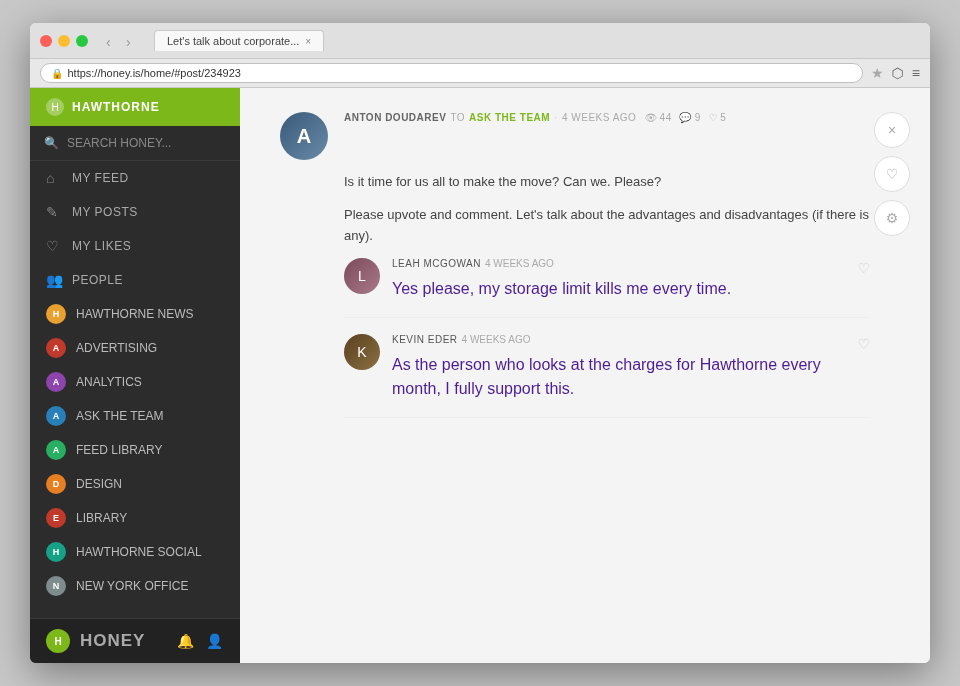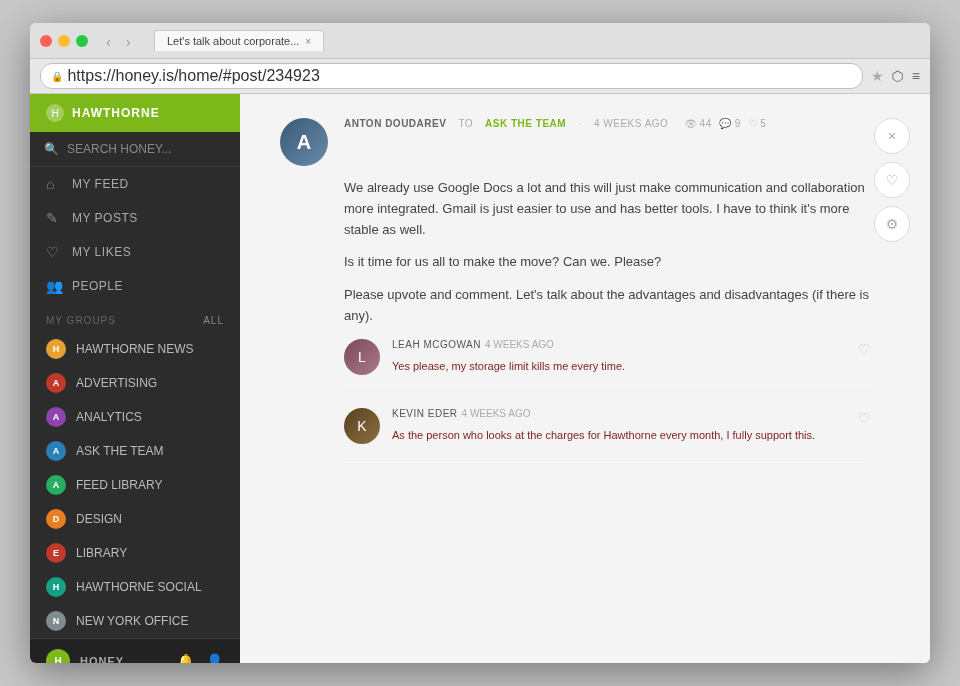--- a/index.html
+++ b/index.html
@@ -96,21 +96,21 @@
       border: 1px solid #c0c0c0;
       border-radius: 12px;
       padding: 3px 10px;
       font-size: 11px;
       color: #333;
       display: flex;
       align-items: center;
       gap: 4px;
     }
     .lock-icon { color: #5a9a3a; font-size: 10px; }
-    .address-text { color: #333; font-size: 16px; }
+    .address-text { color: #333; font-size: 11px; }
     .star-icon { color: #aaa; font-size: 14px; cursor: pointer; }
     .browser-menu-icons { display: flex; gap: 8px; align-items: center; }
     .browser-menu-icon { color: #666; font-size: 14px; cursor: pointer; }
 
     
     .app-layout {
       display: flex;
       flex: 1;
       overflow: hidden;
     }
@@ -209,21 +209,21 @@
       gap: 10px;
       border-top: 1px solid #3a3a3a;
     }
     .footer-logo {
       width: 24px; height: 24px;
       background: #7cb81a;
       border-radius: 50%;
       display: flex; align-items: center; justify-content: center;
       font-size: 10px; color: white; font-weight: bold;
     }
-    .footer-app-name { color: #aaa; font-size: 11px; font-weight: 700; text-transform: uppercase; letter-spacing: 1px; flex: 1; }
+    .footer-app-name { color: #aaa; font-size: 17px; font-weight: 700; text-transform: uppercase; letter-spacing: 1px; flex: 1; }
     .footer-icons { display: flex; gap: 12px; color: #888; font-size: 14px; cursor: pointer; }
 
     
     .main-content {
       flex: 1;
       background: #f4f4f4;
       overflow-y: auto;
       padding: 24px 60px 24px 40px;
       position: relative;
     }
@@ -254,21 +254,21 @@
       font-weight: 400;
       color: #2c2c2c;
       line-height: 1.3;
       margin-bottom: 6px;
     }
     .post-meta {
       font-size: 10px;
       color: #aaa;
       display: flex;
       align-items: center;
-      gap: 12px;
+      gap: 4px;
       text-transform: uppercase;
       letter-spacing: 0.5px;
     }
     .post-meta-author { color: #666; font-weight: 700; }
     .post-meta-to { color: #aaa; }
     .post-meta-group { color: #7cb81a; font-weight: 700; }
     .post-meta-divider { color: #ccc; }
     .post-meta-stats { display: flex; align-items: center; gap: 8px; margin-left: 4px; }
     .post-meta-stat { display: flex; align-items: center; gap: 2px; color: #aaa; }
 
@@ -331,21 +331,21 @@
       color: white; font-size: 14px;
     }
     .comment-content { flex: 1; }
     .comment-meta {
       font-size: 10px;
       margin-bottom: 4px;
       display: flex; align-items: center; gap: 4px;
     }
     .comment-author { font-weight: 400; color: #555; text-transform: uppercase; letter-spacing: 0.5px; }
     .comment-time { color: #aaa; }
-    .comment-text { font-size: 11px; color: #7f1d1d; line-height: 1.5; margin-top: 8px; }
+    .comment-text { font-size: 16px; color: #4c1d95; line-height: 1.5; margin-top: 8px; }
     .comment-like { color: #ccc; font-size: 14px; cursor: pointer; align-self: flex-start; padding-top: 2px; }
   </style>
 </head>
 <body>
 
 <div class="browser-window">
 
   <div class="browser-titlebar">
     <button class="browser-btn close"></button>
     <button class="browser-btn minimize"></button>
@@ -401,24 +401,20 @@
       <div class="sidebar-nav-item">
         <span class="nav-icon">♡</span>
         <span>MY LIKES</span>
       </div>
 
       <div class="sidebar-nav-item">
         <span class="nav-icon">👥</span>
         <span>PEOPLE</span>
       </div>
 
-      <div class="sidebar-section-label">
-        <span>MY GROUPS</span>
-        <span class="all-link">ALL</span>
-      </div>
 
       <div class="sidebar-group-item">
         <div class="group-avatar" style="background:#e8a030;">H</div>
         <span>HAWTHORNE NEWS</span>
       </div>
       <div class="sidebar-group-item">
         <div class="group-avatar" style="background:#c0392b;">A</div>
         <span>ADVERTISING</span>
       </div>
       <div class="sidebar-group-item">
@@ -501,21 +497,20 @@
               <span class="post-meta-stat">
                 <span>♡</span>
                 <span>5</span>
               </span>
             </div>
           </div>
         </div>
       </div>
 
       <div class="post-body">
-        <p>We already use Google Docs a lot and this will just make communication and collaboration more integrated. Gmail is just easier to use and has better tools. I have to think it's more stable as well.</p>
         <p>Is it time for us all to make the move? Can we. Please?</p>
         <p>Please upvote and comment. Let's talk about the advantages and disadvantages (if there is any).</p>
       </div>
 
       <div class="comments-section">
 
         <div class="comment">
           <div class="comment-avatar">
             <div class="comment-avatar-img" style="background: linear-gradient(135deg, #7a4a5a, #aa7a8a);">L</div>
           </div>

